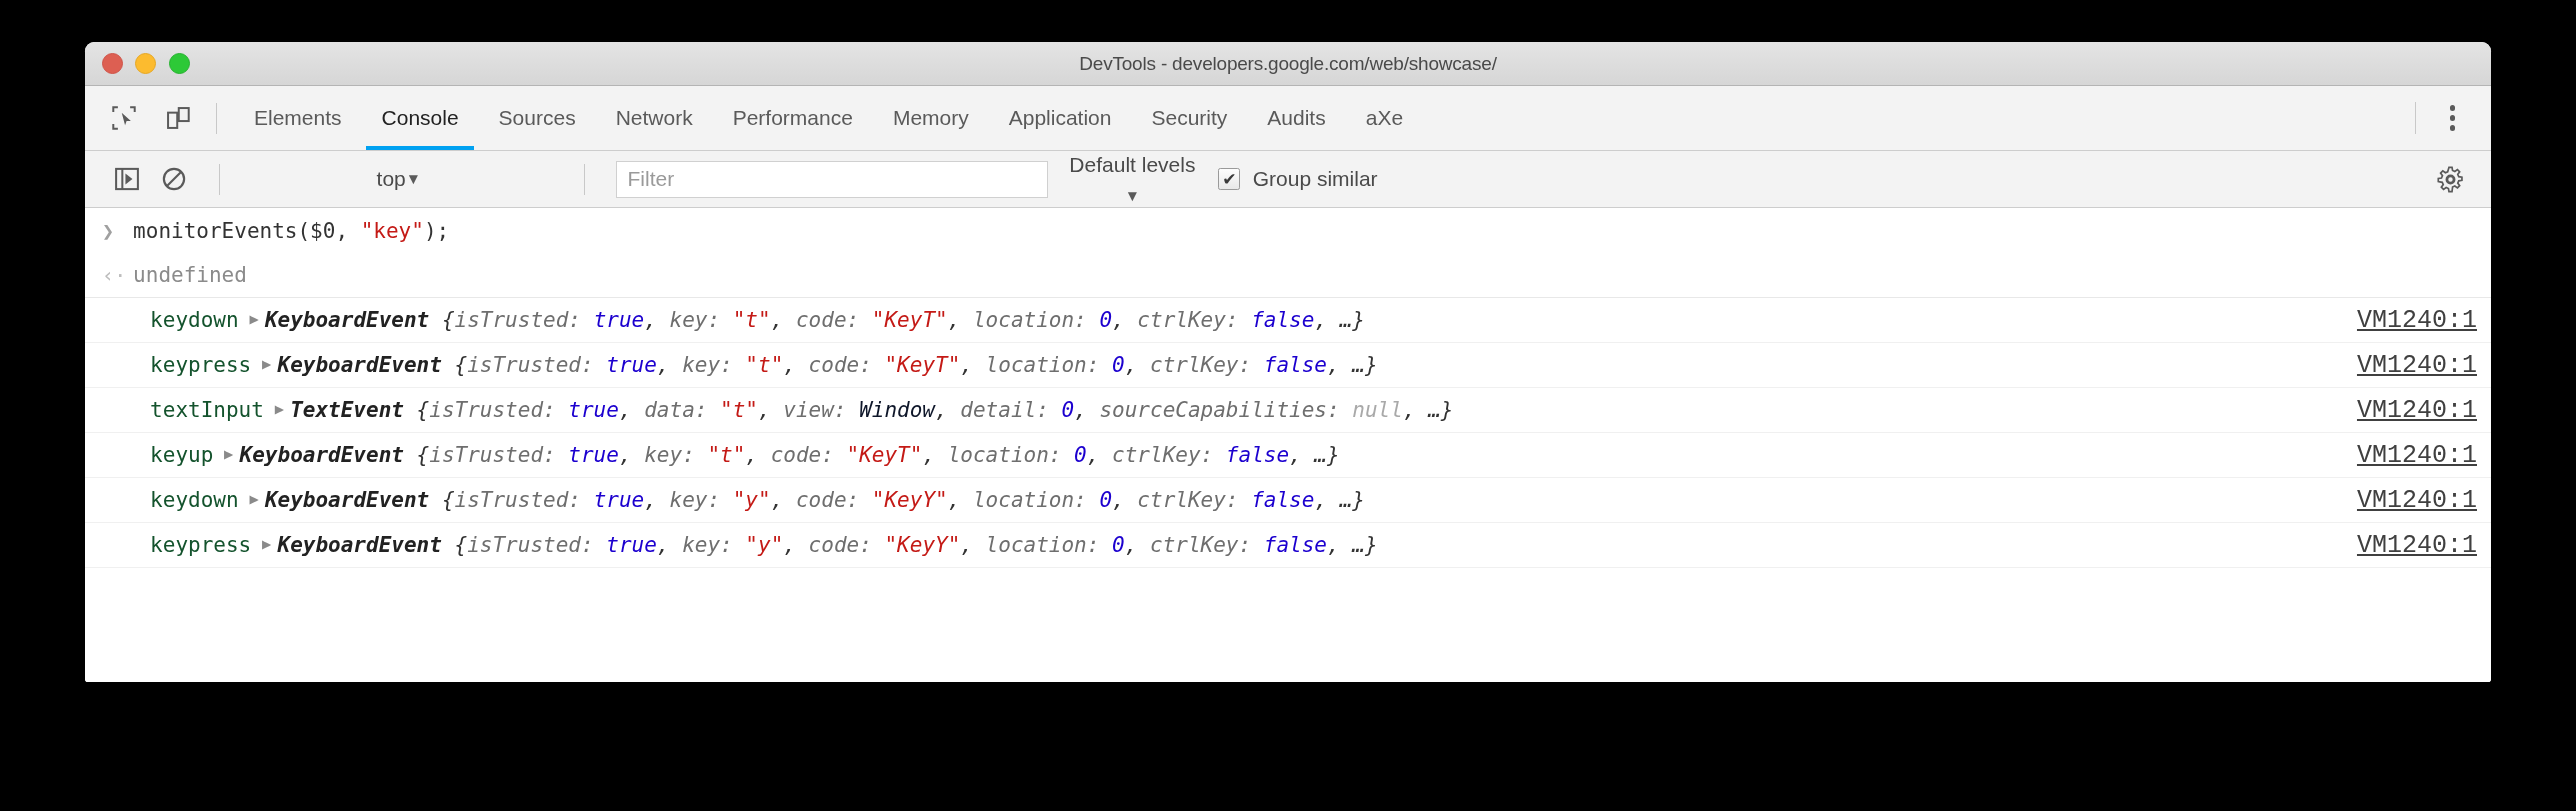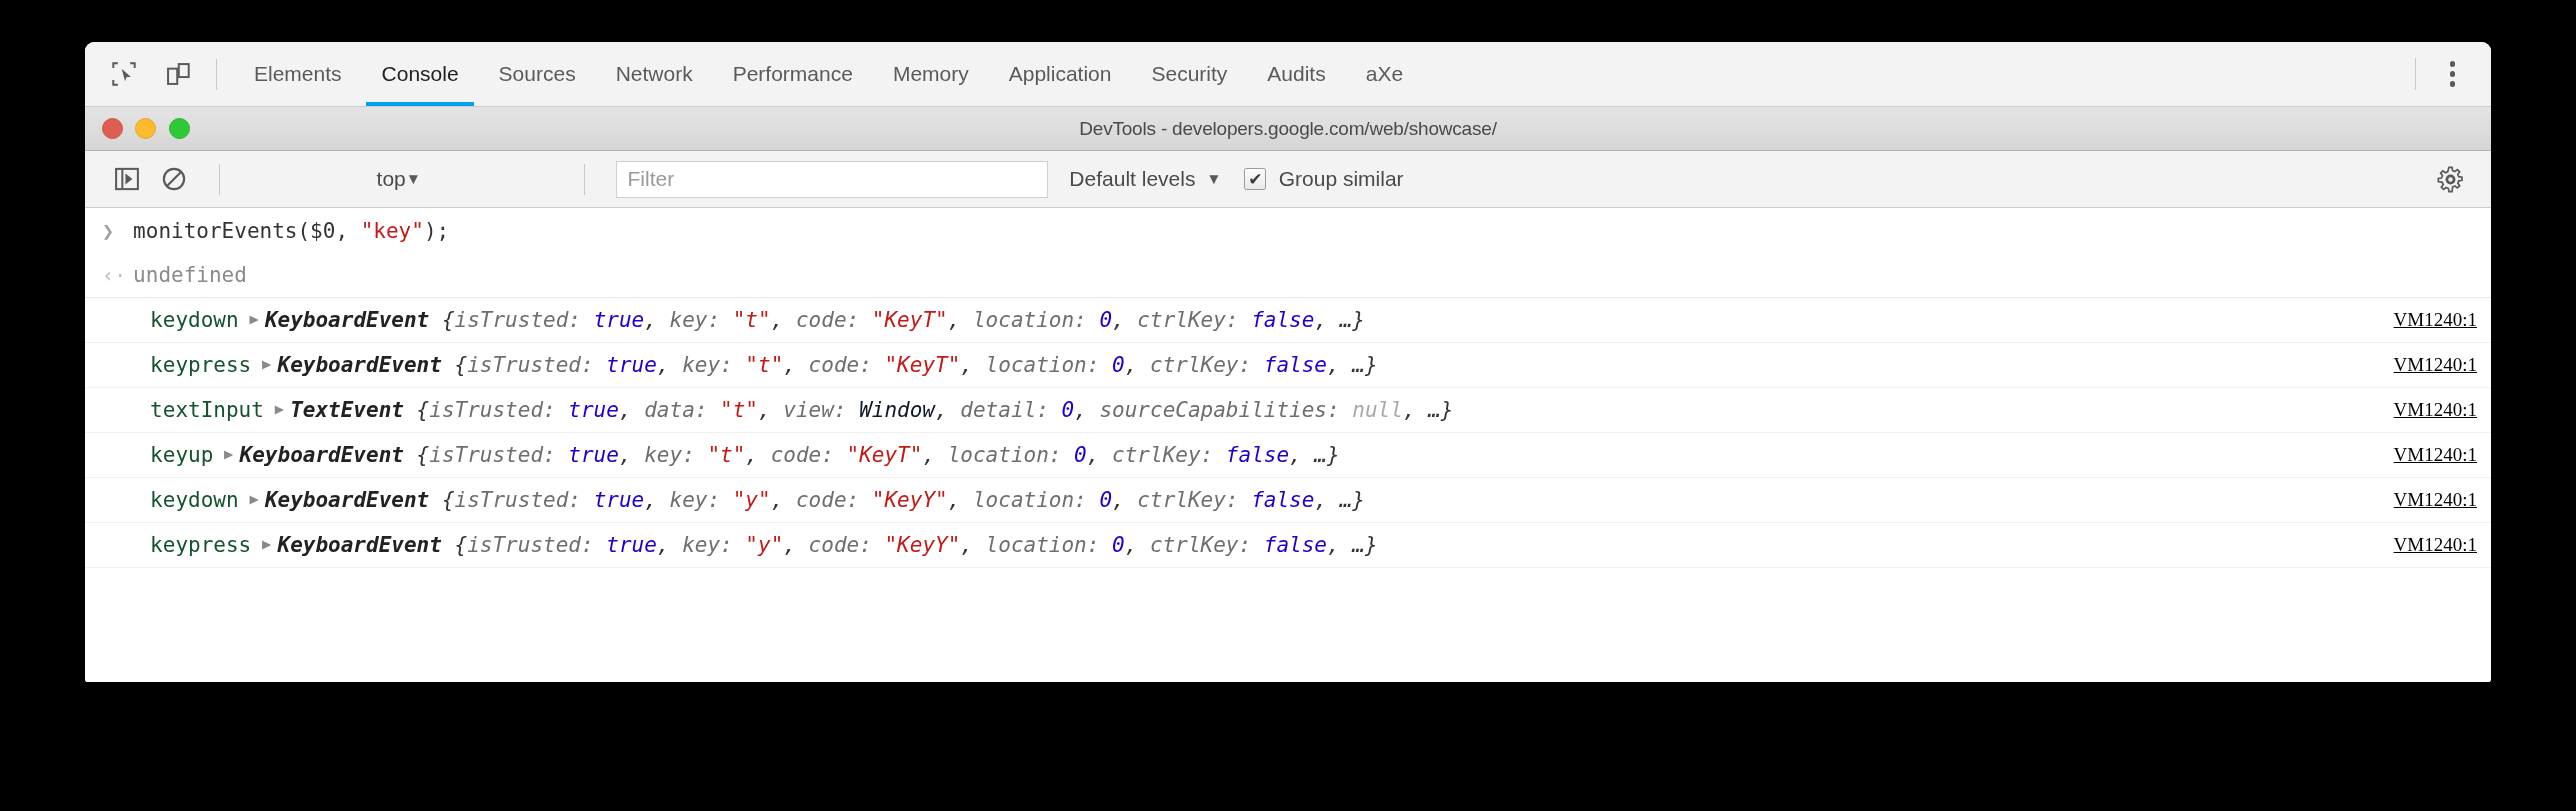--- a/index.html
+++ b/index.html
@@ -169,20 +169,21 @@
     font-size: 21px;
     color: #9a9a9a;
     margin-left: 14px;
     box-sizing: border-box;
   }
   #levels-select {
     display: flex; align-items: center; gap: 10.8px;
     margin-left: 21.6px;
     font-size: 21px;
     color: #4a4a4a;
+    flex-direction: column;
   }
   #group-similar {
     display: flex; align-items: center; gap: 12.3px;
     margin-left: 23px;
     font-size: 21px;
     color: #4a4a4a;
   }
   .checkbox {
     width: 20px; height: 20px;
     border: 0.8px solid #9a9a9a;
@@ -253,32 +254,41 @@
     color: #333333;
     white-space: nowrap;
   }
   .ctor { font-weight: bold; color: #222222; }
   .key { color: #6e6e6e; }
   .punct { color: #333333; }
   .window-val { color: #0f172a; }
   .null-val { color: #a9a9a9; margin-top: 12px; }
   .vm-link {
     margin-left: auto;
-    font-size: 19px;
-    color: #000000;
+    font-size: 25px;
+    color: #404040;
     text-decoration: underline;
-    font-family: Liberation Serif, serif;
+    font-family: Liberation Mono, monospace;
     padding-left: 23px;
     white-space: nowrap;
   }
 </style>
 </head>
 <body>
 
 <div id="devtools-window">
+
+  <div id="titlebar">
+    <div class="traffic-lights">
+      <span class="light close"></span>
+      <span class="light min"></span>
+      <span class="light max"></span>
+    </div>
+    <div id="window-title">DevTools - developers.google.com/web/showcase/</div>
+  </div>
 
   <div id="tabbar">
     <div class="tb-icons">
       <div class="tb-icon-btn">
         <svg width="26" height="26" viewBox="0 0 34 34" aria-hidden="true">
           <path d="M3 9V3h6M3 25v6h6" fill="none" stroke="#5a5a5a" stroke-width="2.6"></path>
           <path d="M25 3h6v6" fill="none" stroke="#5a5a5a" stroke-width="2.6"></path>
           <path d="M14 10l12 11h-5.6l-2 5.6z" fill="#5a5a5a"></path>
         </svg>
       </div>
@@ -325,29 +335,20 @@
     <div class="tb-right">
       <div class="vsep-right"></div>
       <div class="kebab">
           <i></i>
           <i></i>
           <i></i>
         </div>
     </div>
   </div>
 
-  <div id="titlebar">
-    <div class="traffic-lights">
-      <span class="light close"></span>
-      <span class="light min"></span>
-      <span class="light max"></span>
-    </div>
-    <div id="window-title">DevTools - developers.google.com/web/showcase/</div>
-  </div>
-
   <div id="toolbar">
     <div class="tool-btn">
       <svg width="28" height="28" viewBox="0 0 36 36" aria-hidden="true">
         <rect x="4" y="5" width="28" height="26" fill="none" stroke="#5a5a5a" stroke-width="2.6"></rect>
         <line x1="12" y1="5" x2="12" y2="31" stroke="#5a5a5a" stroke-width="2.6"></line>
         <path d="M16 11l9 7-9 7z" fill="#5a5a5a"></path>
       </svg>
     </div>
     <div class="tool-btn">
       <svg width="28" height="28" viewBox="0 0 36 36" aria-hidden="true">

